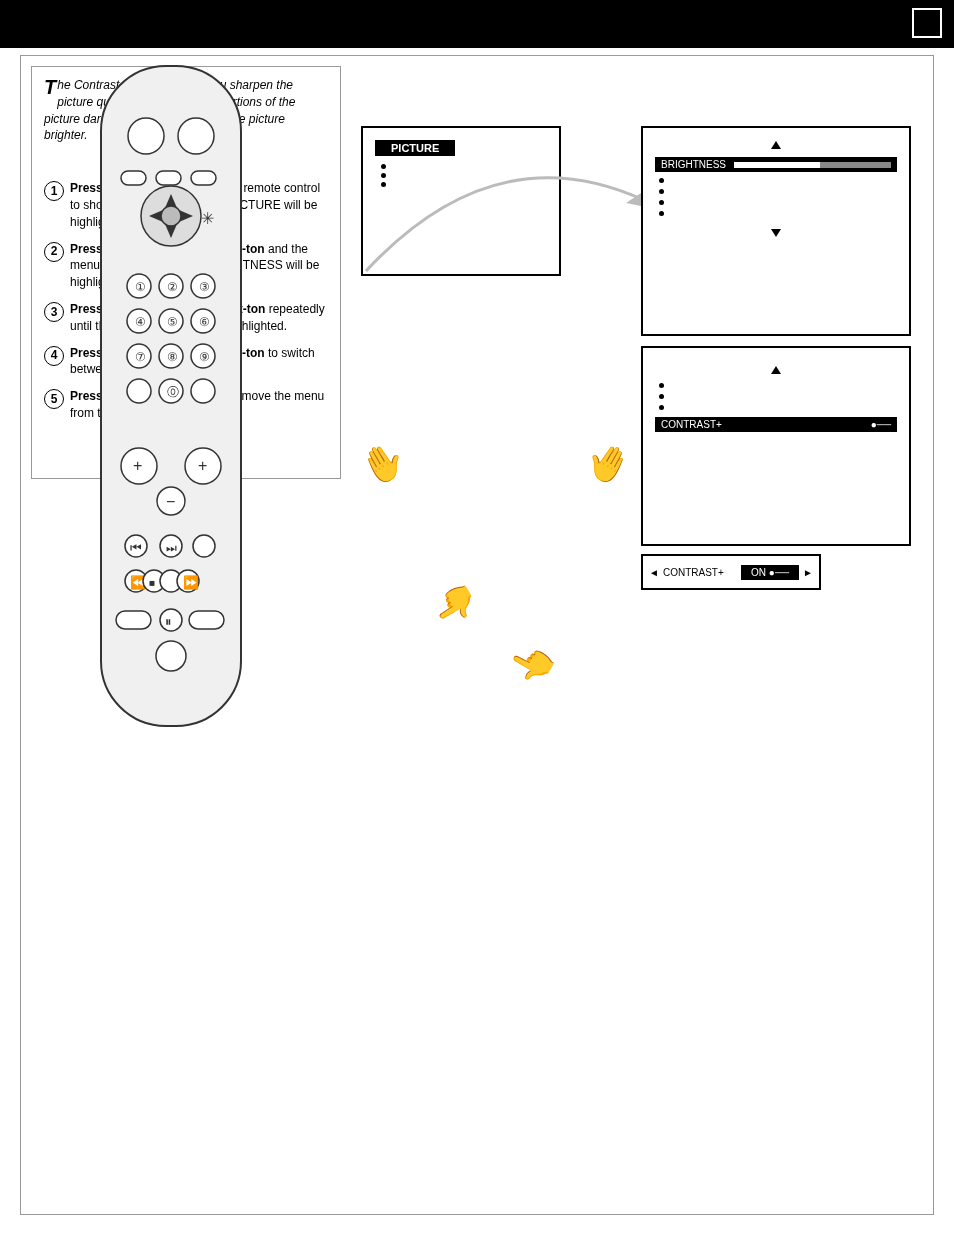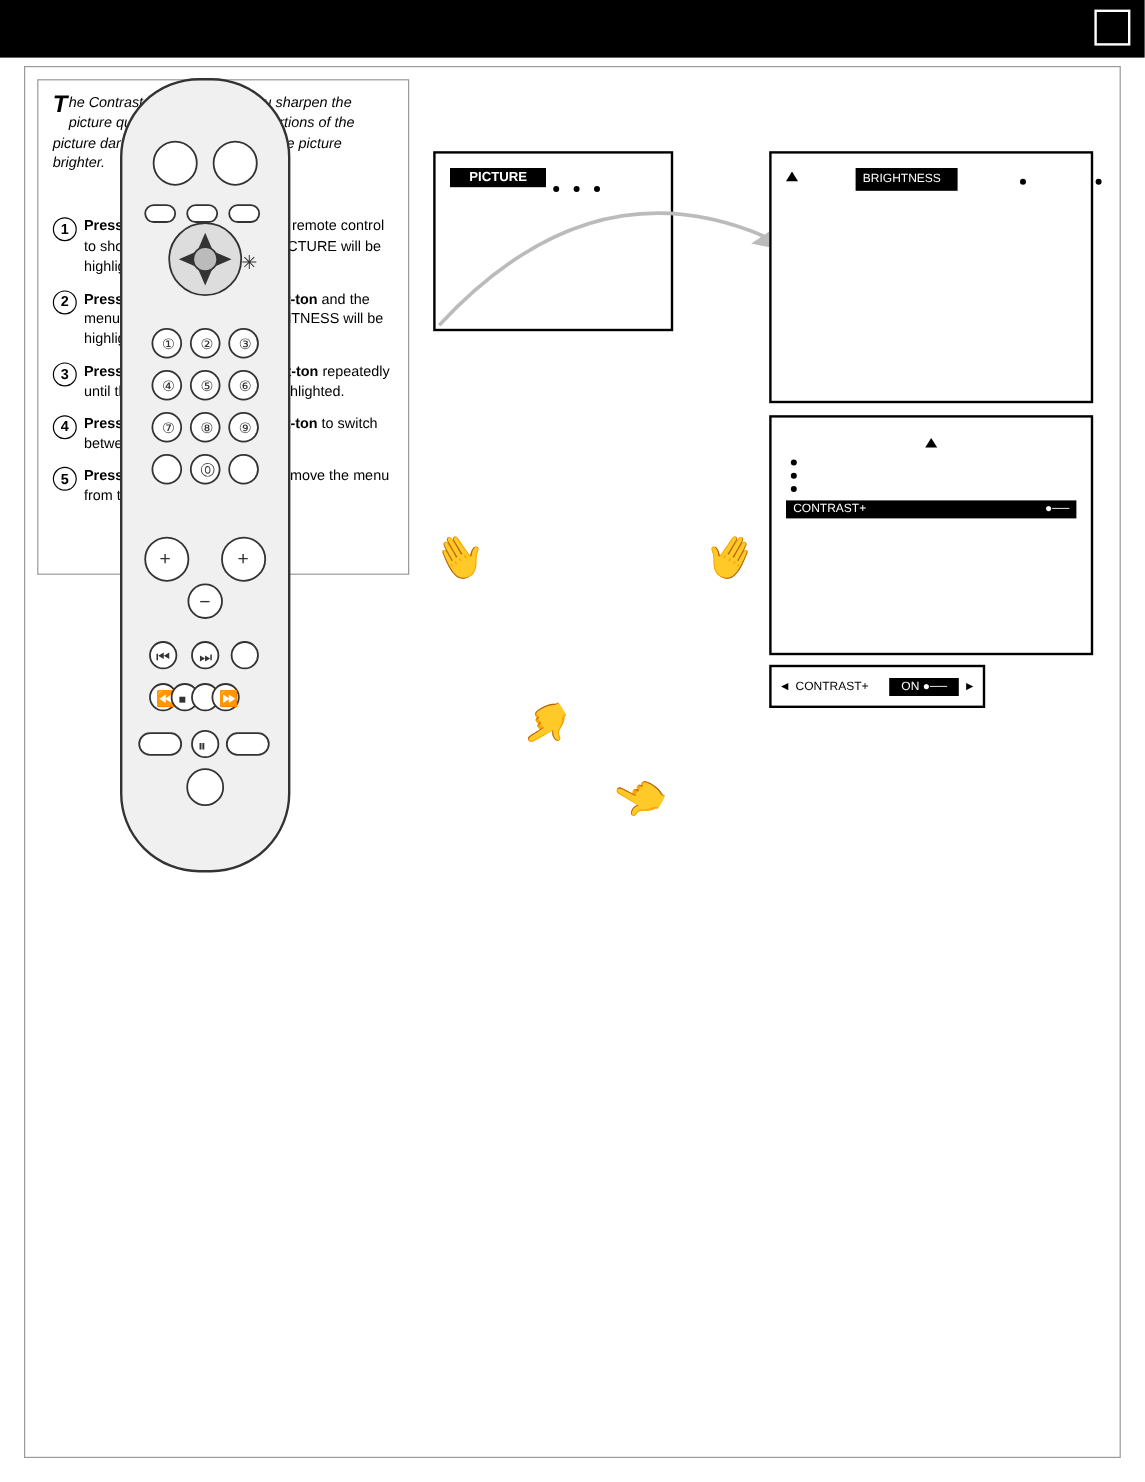--- a/index.html
+++ b/index.html
@@ -286,41 +286,41 @@
         <strong>Press the STATUS button</strong> to remove the menu from the screen.
       </span>
     </div>
 
     <div class="stop-badge">
       <span>STOP</span>
     </div>
   </div>
 
   <div class="screen-mockup-1">
-    <div style="display:flex; align-items:flex-end; padding:4px;">
+    <div style="display:flex; flex-direction:column; align-items:flex-start; padding:4px;">
       <div style="background:#000; color:#fff; padding:2px 16px; font-size:11px; font-weight:bold; margin-bottom:6px;">PICTURE</div>
       <div class="menu-item">
           <span class="menu-bullet"></span>
         </div>
       <div class="menu-item">
           <span class="menu-bullet"></span>
         </div>
       <div class="menu-item">
           <span class="menu-bullet"></span>
         </div>
     </div>
   </div>
 
   <svg style="position:absolute; top:65px; left:295px; width:360px; height:160px;">
     <path d="M 50,150 Q 180,10 330,80" stroke="#bbb" stroke-width="3" fill="none"></path>
     <polygon points="325,72 340,88 310,82" fill="#bbb"></polygon>
   </svg>
 
   <div class="screen-mockup-2">
-    <div style="display:flex; flex-direction:row; padding:4px;gap:48px;">
+    <div style="display:flex; flex-direction:column; padding:4px;">
       <div style="display:flex; align-items:center; margin-bottom:4px;">
         <div style="text-align:center; width:100%; font-size:10px;">
           <div style="display:inline-block; margin-bottom:2px;"><div class="triangle-up"></div></div>
         </div>
       </div>
       <div style="background:#000; color:#fff; display:flex; align-items:center; padding:2px 6px; font-size:10px; margin-bottom:3px;">
         BRIGHTNESS
         <div style="flex:1; height:6px; background:#888; margin-left:8px; position:relative;">
           <div style="position:absolute; left:0; top:0; height:100%; width:55%; background:#fff;"></div>
         </div>

